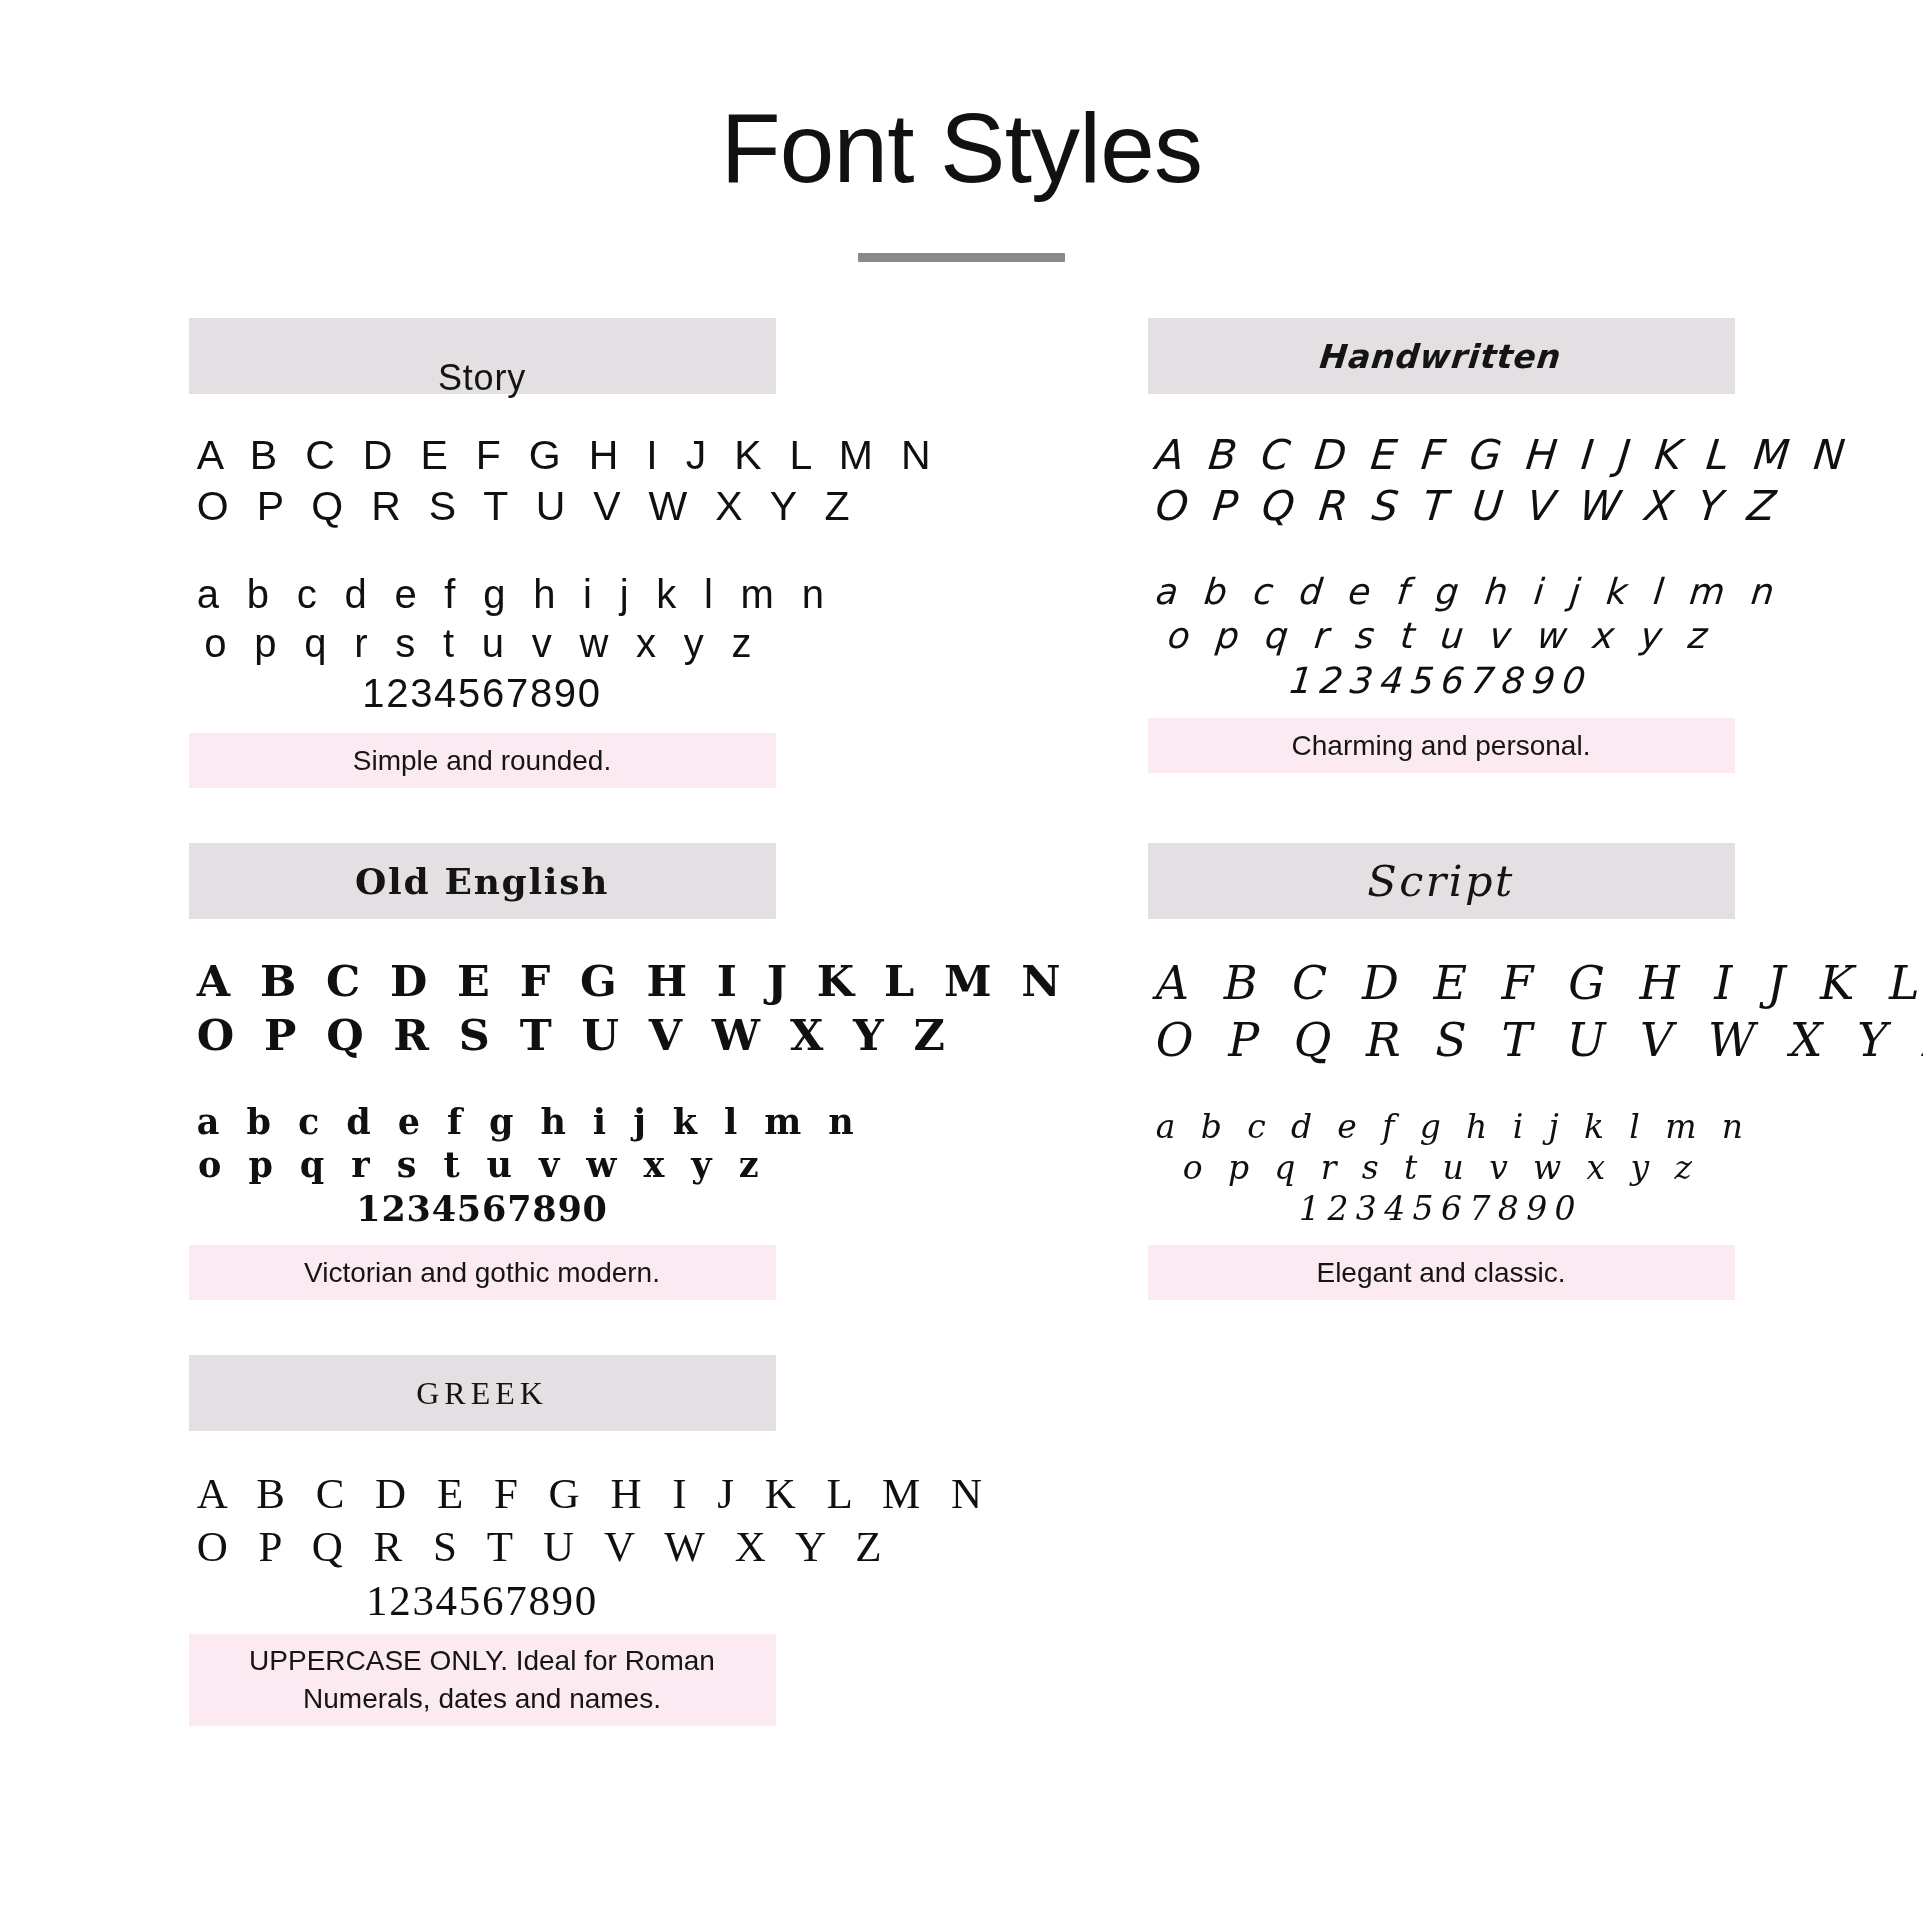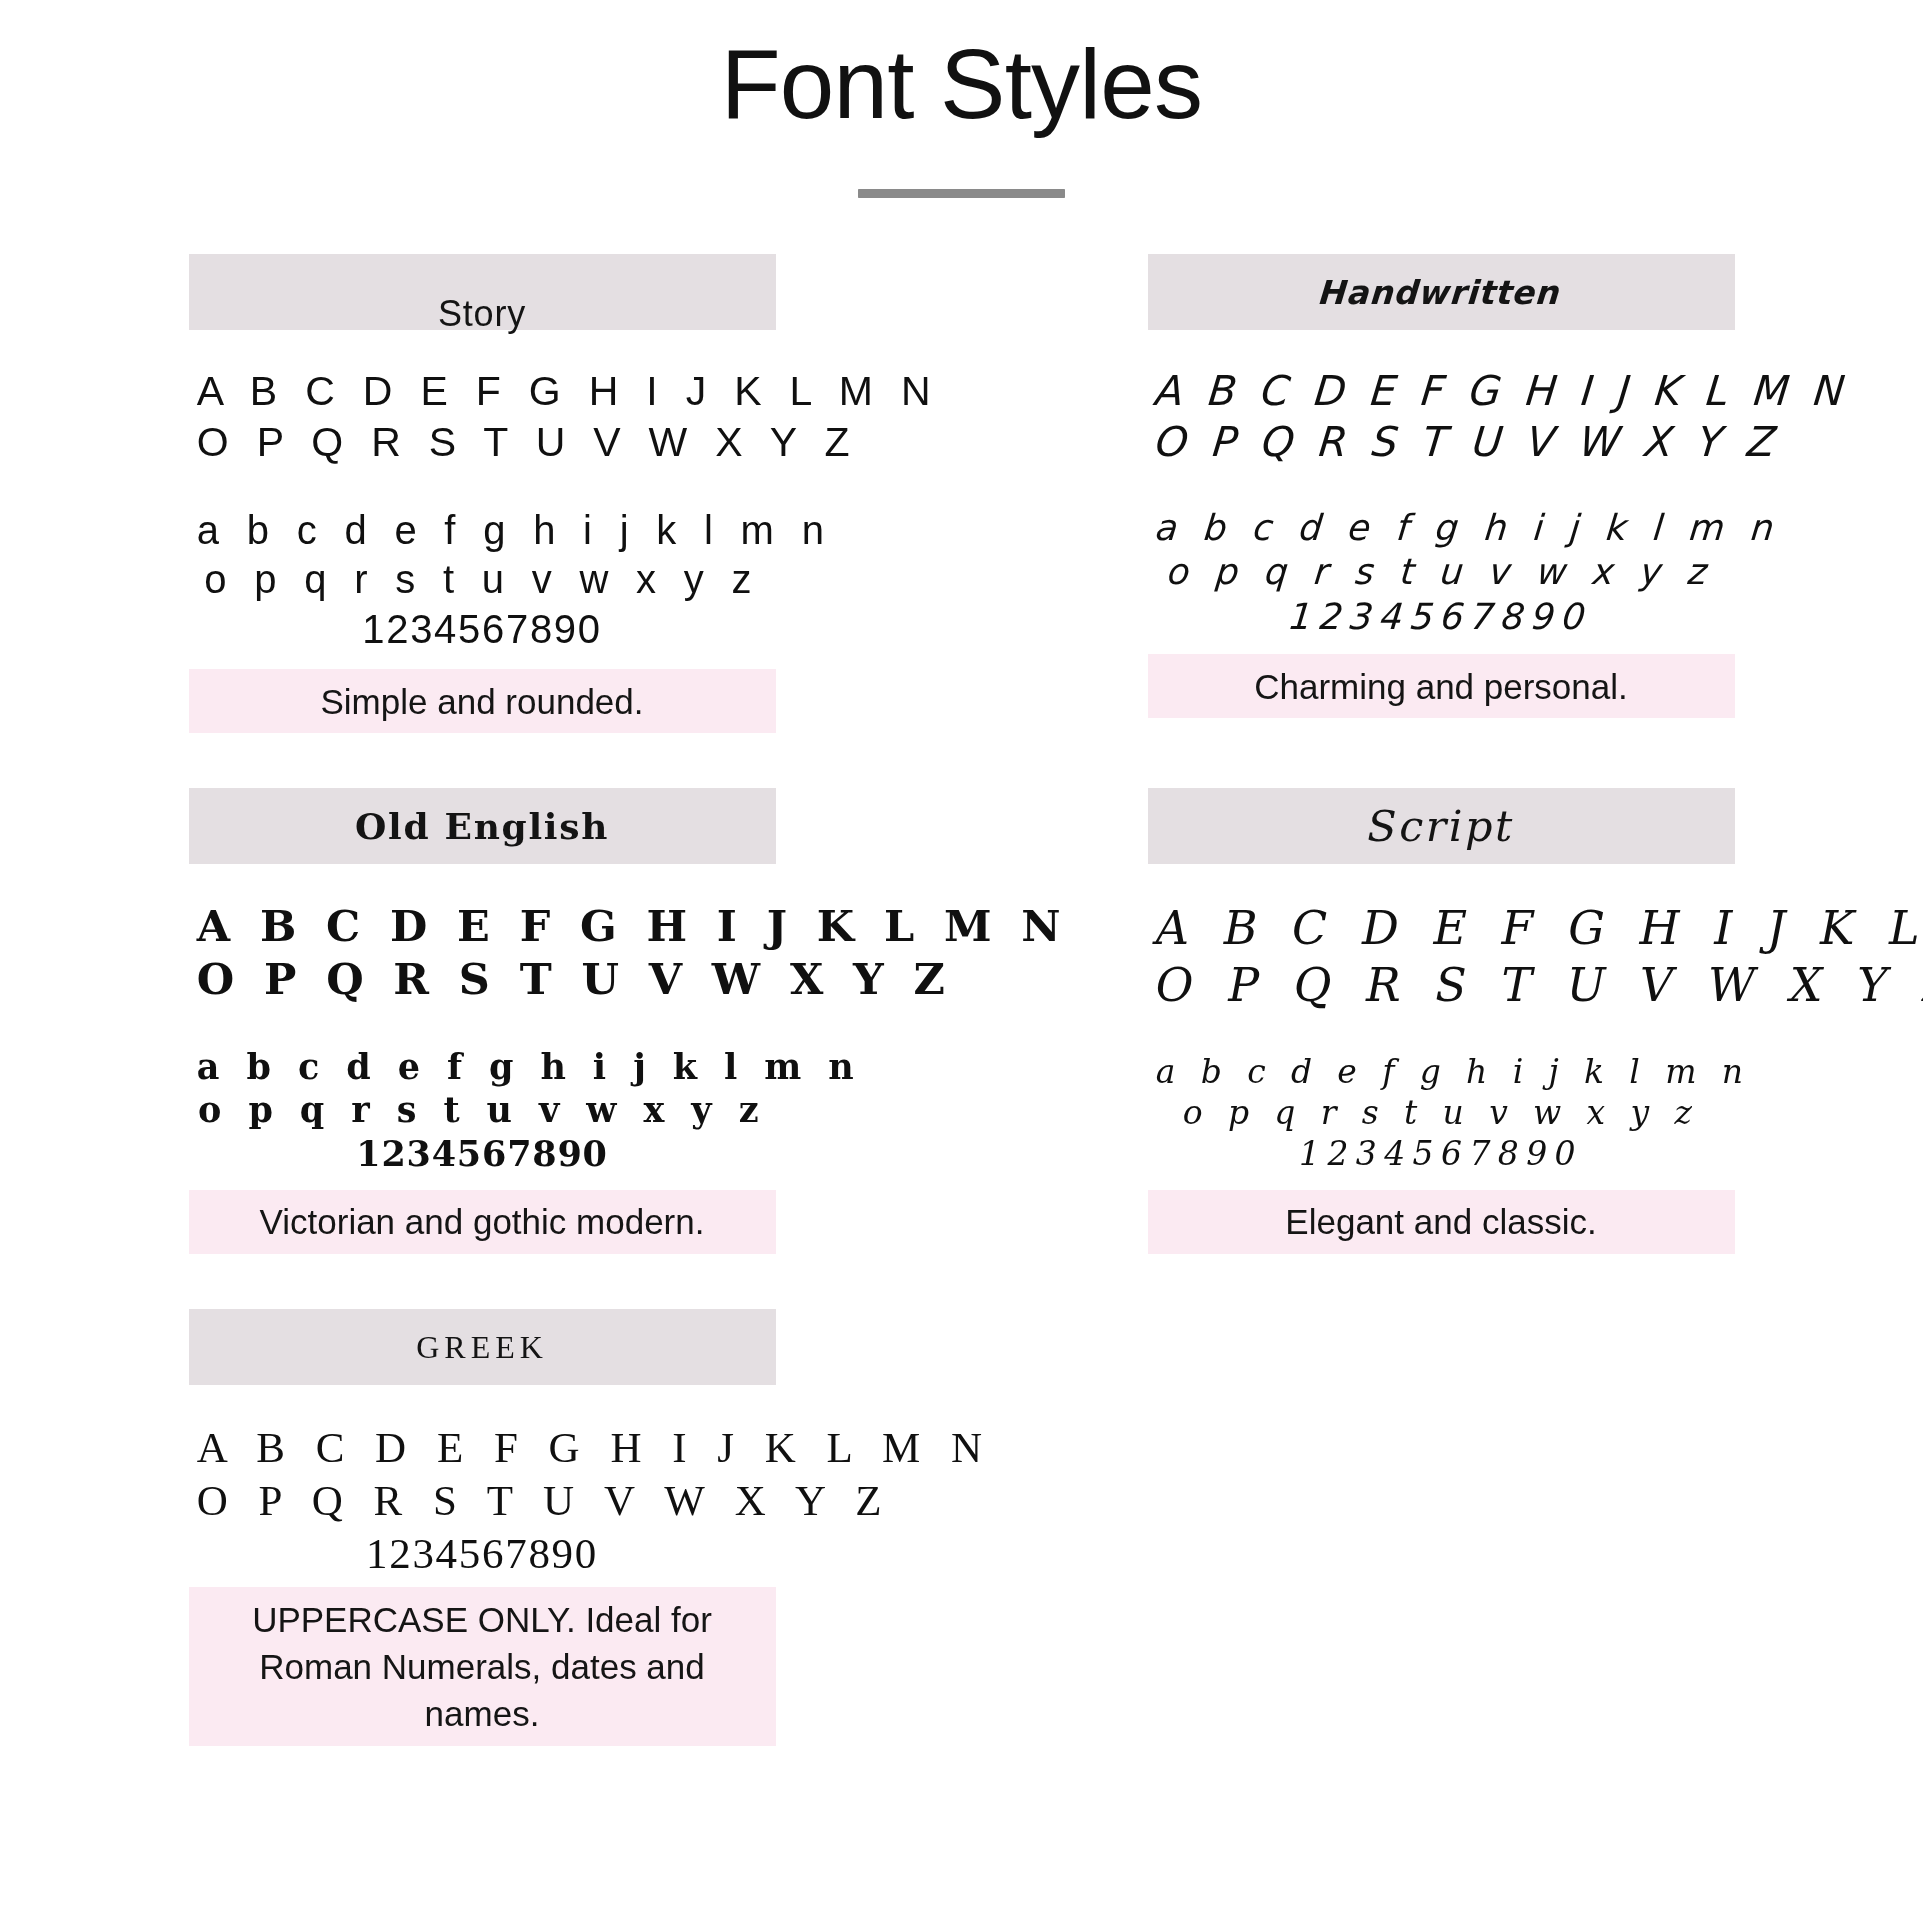--- a/index.html
+++ b/index.html
@@ -19,21 +19,21 @@
     width: 1923px;
     height: 1923px;
     box-sizing: border-box;
   }
   .page-title {
     text-align: center;
     font-size: 98px;
     font-weight: 400;
     letter-spacing: -0.8px;
     margin: 0;
-    padding-top: 28px;
+    padding-top: 92px;
     color: #111111;
     font-family: "Liberation Sans", sans-serif;
   }
   .title-rule {
     width: 207px;
     height: 9px;
     background: #8a8a8a;
     margin: 48px auto 0 auto;
     border-radius: 0.8px;
   }
@@ -79,21 +79,21 @@
   .upper-block { margin-bottom: 38px; }
   .lower-block { margin-bottom: 8.3px; }
 
   .caption {
     background: #fbeaf2;
     min-height: 55px;
     display: flex;
     align-items: center;
     justify-content: center;
     text-align: center;
-    font-size: 35px;
+    font-size: 28px;
     color: #151515;
     padding: 8.3px 11.6px;
     box-sizing: border-box;
     line-height: 1.35;
   }
 
   
 
   
   .s-story .line {

